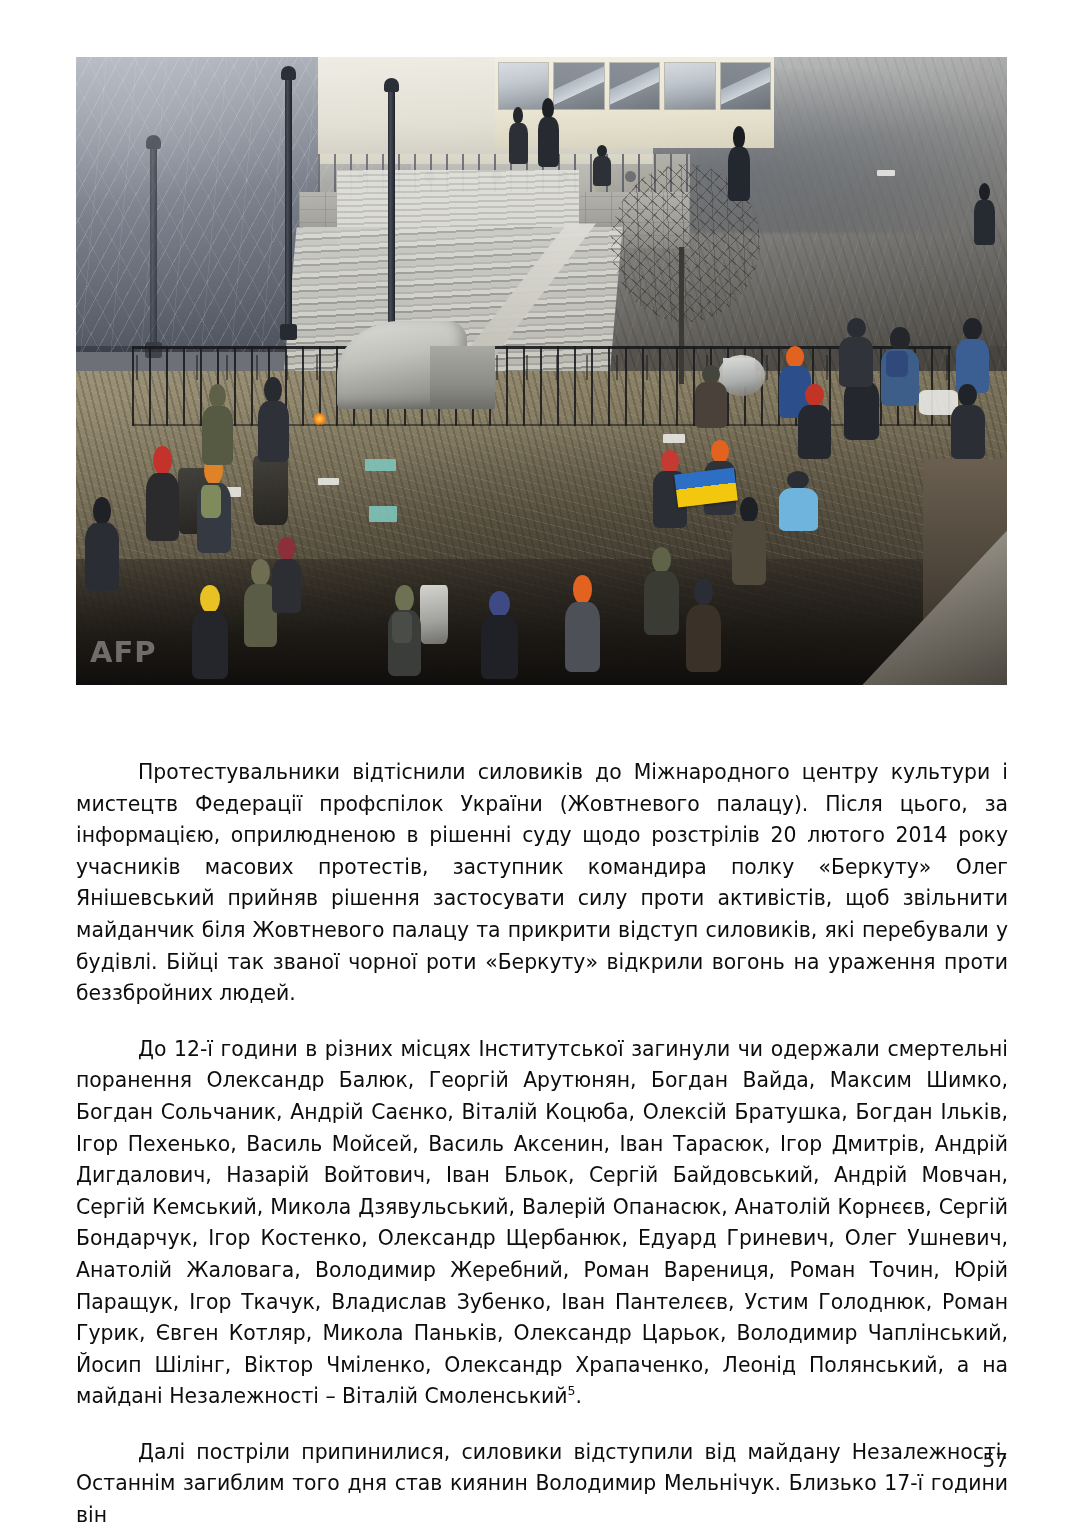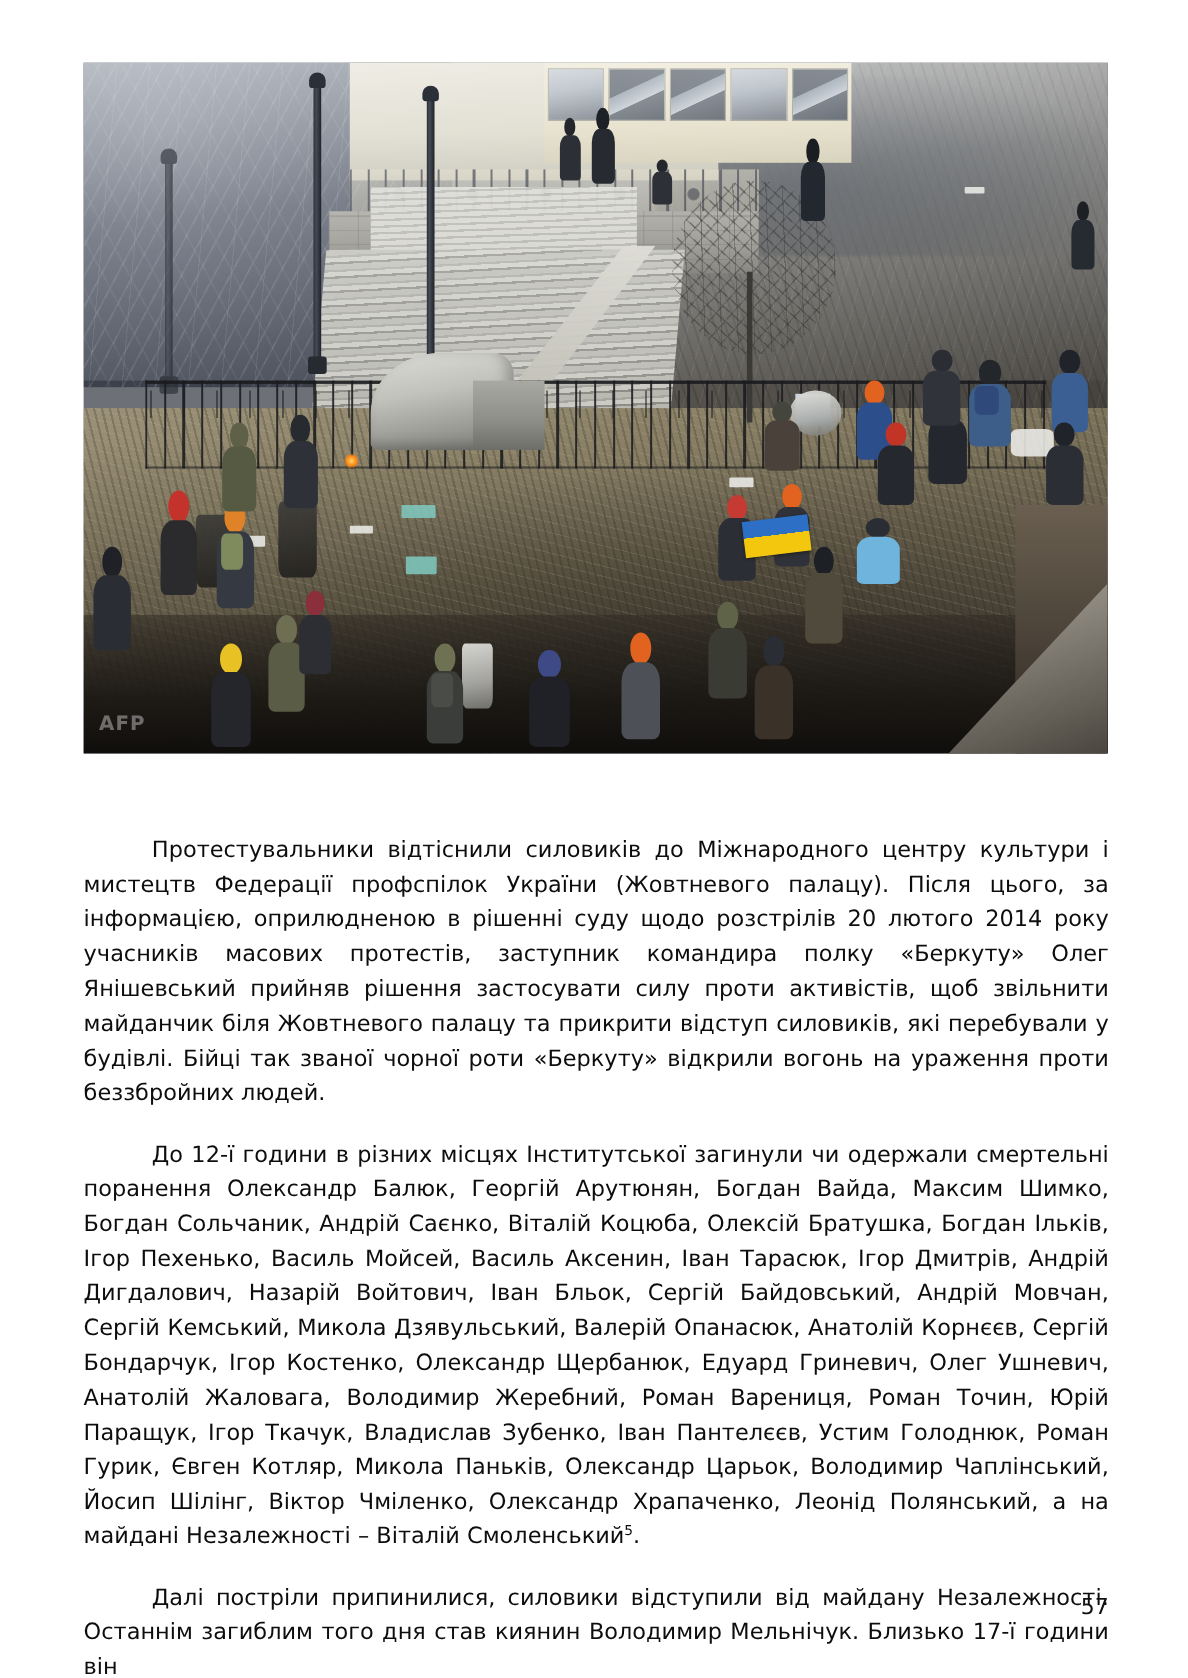--- a/index.html
+++ b/index.html
@@ -359,21 +359,21 @@
     background: radial-gradient(circle, #ffd46b 0%, #ff8a12 45%, rgba(255,120,10,0) 75%);
     border-radius: 50%;
   }
 
   .afp {
     position: absolute;
     left: 14px; bottom: 16px;
     z-index: 40;
     font-family: "DejaVu Sans", "Liberation Sans", sans-serif;
     font-weight: 700;
-    font-size: 18px;
+    font-size: 29px;
     letter-spacing: 1px;
     color: rgba(232,232,232,0.42);
     user-select: none;
   }
 
   
   .caption {
     position: absolute;
     left: 76px;
     top: 703px;

